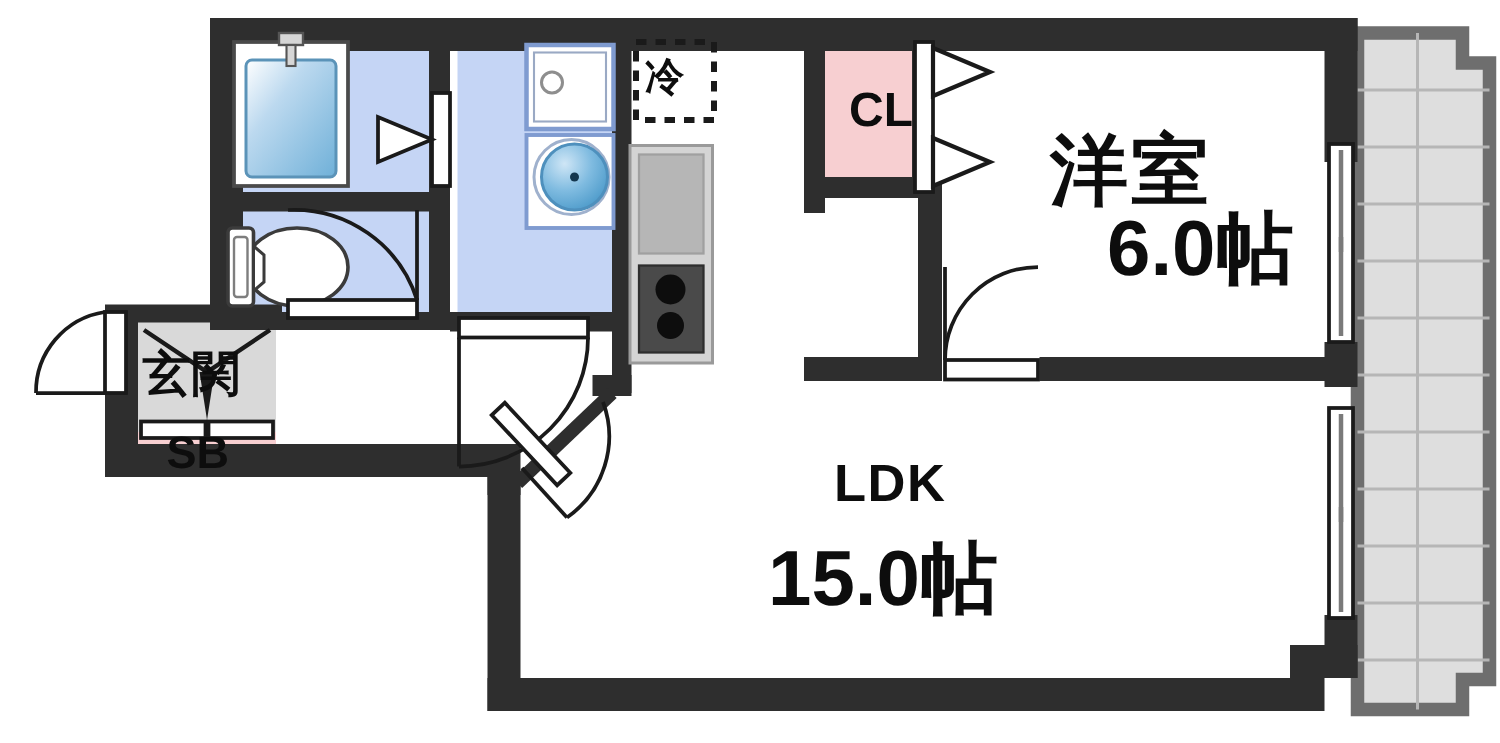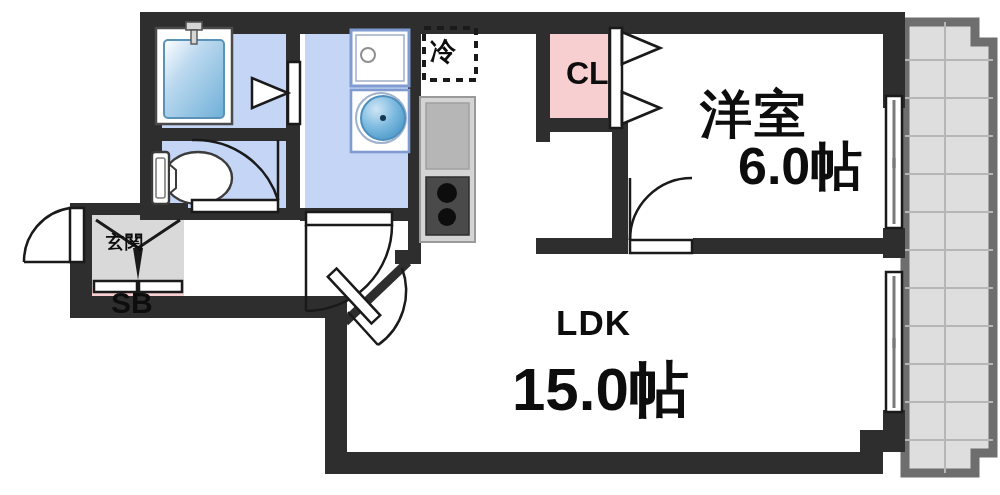--- a/index.html
+++ b/index.html
@@ -16,24 +16,24 @@
     font-weight:bold;
     color:#0d0d0d;
     white-space:nowrap;
     font-family:"Liberation Sans","DejaVu Sans",sans-serif;
     line-height:1.0;
     user-select:none;
   }
   #lbl-yoshitsu{left:700px;top:88px;font-size:52px;letter-spacing:2px;}
   #lbl-yoshitsu-area{left:694px;top:140px;font-size:52px;letter-spacing:0px;margin-left:44px;}
   #lbl-ldk{left:556px;top:305px;font-size:35px;letter-spacing:1px;text-align:right;}
-  #lbl-ldk-area{left:512px;top:360px;font-size:60px;letter-spacing:0px;}
+  #lbl-ldk-area{left:512px;top:360px;font-size:52px;letter-spacing:0px;}
   #lbl-cl{left:566px;top:57px;font-size:32px;}
   #lbl-sb{left:111px;top:288px;font-size:30px;}
-  #lbl-genkan{left:106px;top:233px;font-size:18px;letter-spacing:1px;}
+  #lbl-genkan{left:95px;top:233px;font-size:32px;letter-spacing:1px;}
   #lbl-fridge{left:430px;top:38px;font-size:26px;}
 </style>
 </head>
 <body>
 
 <div id="plan">
 
 <svg width="1000" height="495" viewBox="0 0 1000 495">
 
   <defs>

